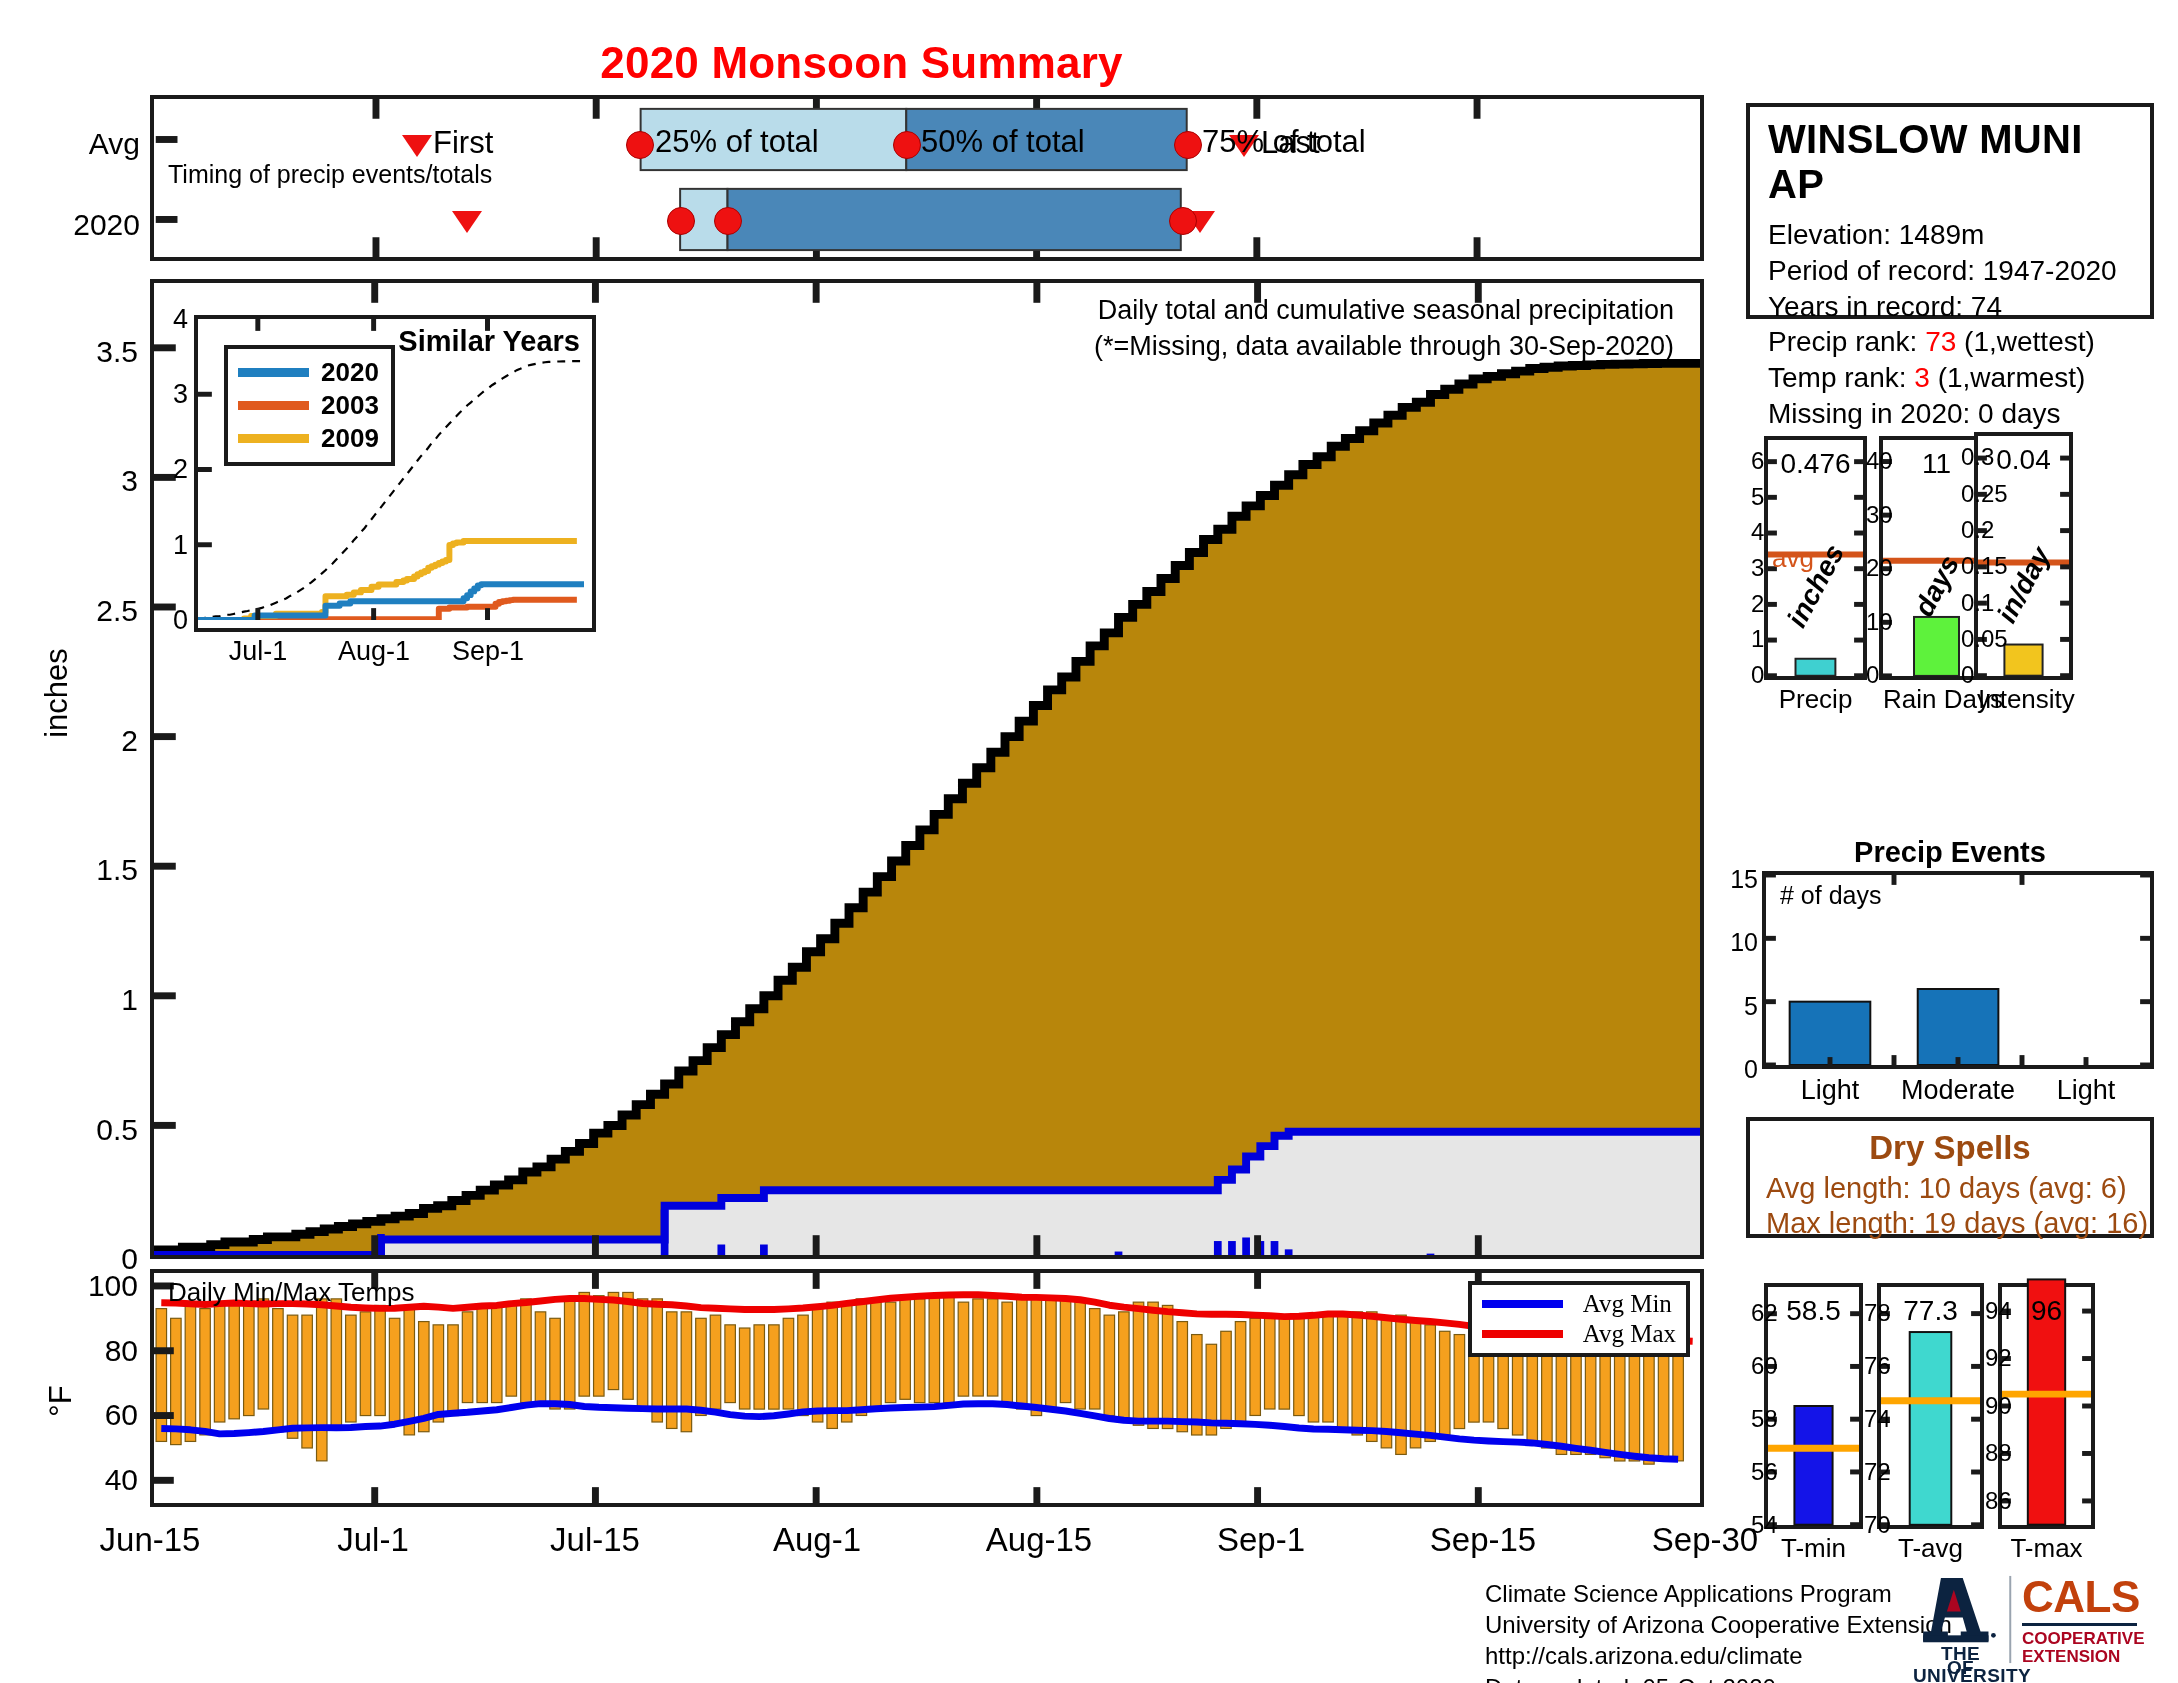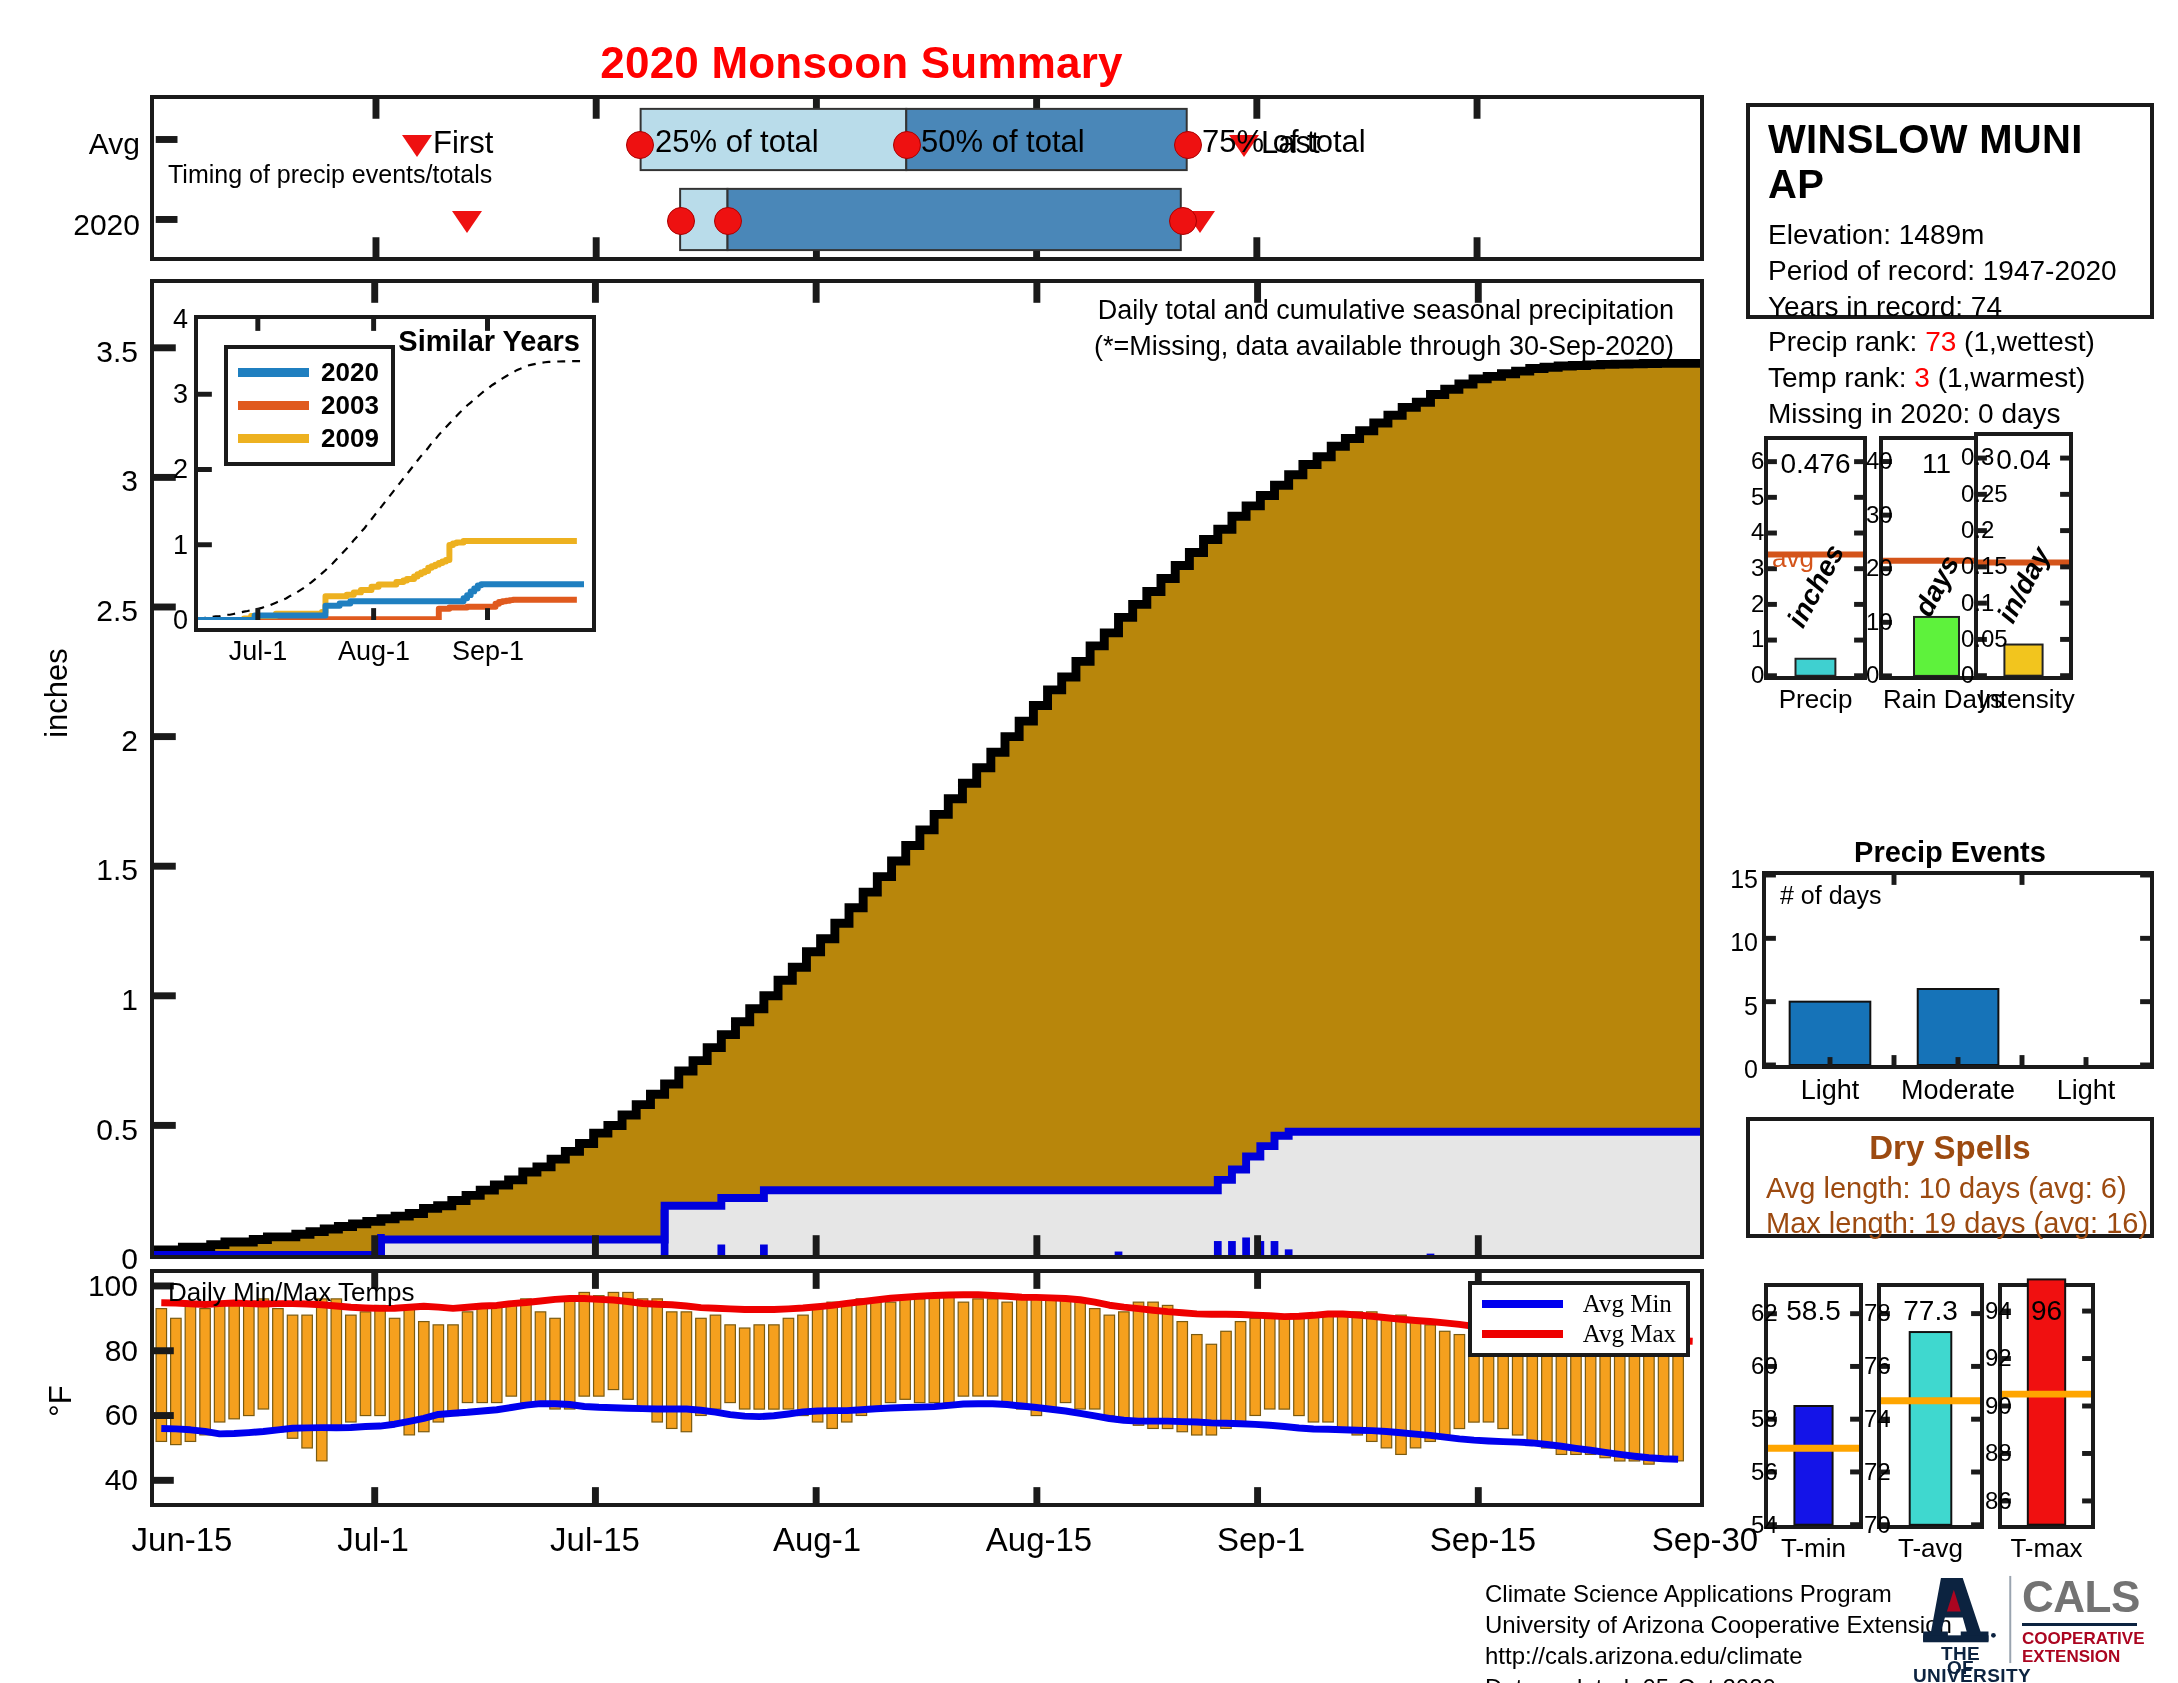--- a/index.html
+++ b/index.html
@@ -89,21 +89,21 @@
          transform:translateX(-50%);white-space:nowrap;}
 
   #dry-box{left:1746px;top:1117px;width:408px;height:121px;padding:8px 16px;}
   #dry-box h2{margin:0 0 4px 0;font-size:33px;color:#9c4a10;text-align:center;}
   #dry-box .ln{font-size:29px;color:#9c4a10;line-height:1.22;white-space:nowrap;}
 
   
   #credits{left:1485px;top:1578px;font-size:24px;line-height:1.3;}
   #logos{left:1911px;top:1570px;width:248px;height:99px;}
   .ua-txt{font-size:19px;font-weight:bold;color:#0c2340;letter-spacing:0.4px;}
-  .cals-txt{font-size:44px;font-weight:bold;color:#737373;letter-spacing:-0.5px;}
+  .cals-txt{font-size:44px;font-weight:bold;color:#c2410c;letter-spacing:-0.5px;}
   .cals-sub{font-size:17px;font-weight:bold;color:#ab0520;line-height:1.12;}
 </style>
 </head>
 <body>
 
 <div class="abs nosel" id="main-title">2020 Monsoon Summary</div>
 
 <div class="abs box" id="timing-panel">
   <svg width="1546" height="158" viewBox="0 0 1562 160">
 
@@ -398,21 +398,21 @@
   <div id="temp-yticks">
       <div class="ytick nosel" style="top: 207px;">40</div>
       <div class="ytick nosel" style="top: 142px;">60</div>
       <div class="ytick nosel" style="top: 78px;">80</div>
       <div class="ytick nosel" style="top: 13px;">100</div>
     </div>
 </div>
 <div class="abs nosel" id="temp-ylab">°F</div>
 
 <div id="xaxis-labels">
-    <div class="xtick nosel" style="left: 150px; margin-left: 32px;">Jun-15</div>
+    <div class="xtick nosel" style="left: 150px;">Jun-15</div>
     <div class="xtick nosel" style="left: 373px;">Jul-1</div>
     <div class="xtick nosel" style="left: 595px;">Jul-15</div>
     <div class="xtick nosel" style="left: 817px;">Aug-1</div>
     <div class="xtick nosel" style="left: 1039px;">Aug-15</div>
     <div class="xtick nosel" style="left: 1261px;">Sep-1</div>
     <div class="xtick nosel" style="left: 1483px;">Sep-15</div>
     <div class="xtick nosel" style="left: 1705px;">Sep-30</div>
   </div>
 
 <div class="abs box" id="info-box">

